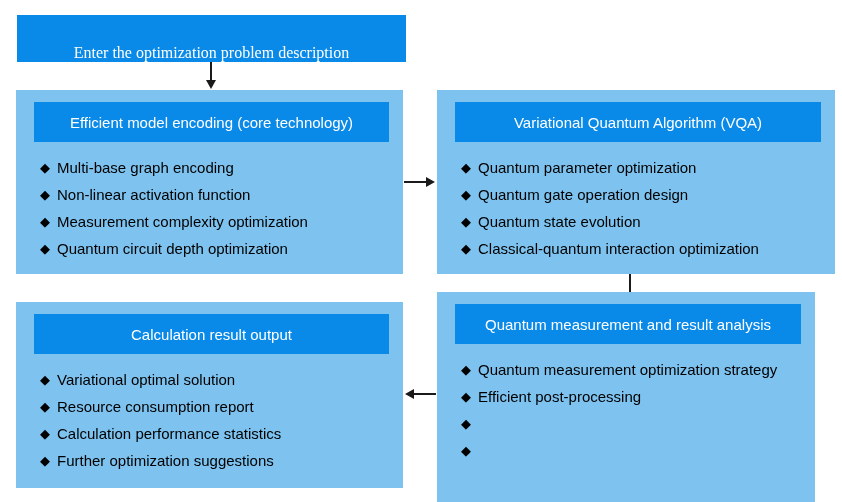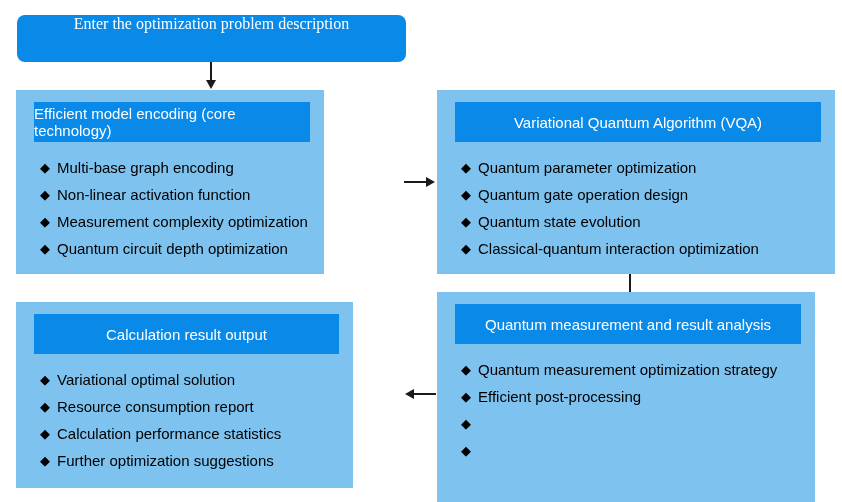--- a/index.html
+++ b/index.html
@@ -7,30 +7,29 @@
     position:relative;
     width:842px;height:502px;
     background:#ffffff;
     font-family:"Liberation Sans", sans-serif;
     overflow:hidden;
   }
   
   .start-box{
     position:absolute;left:17px;top:15px;width:389px;height:47px;
     background:#0989e8;color:#ffffff;
-    display:flex;align-items:flex-start;justify-content:center;
+    display:flex;align-items:flex-end;justify-content:center;
     font-family:"Liberation Serif", serif;
     font-size:16px;
-    border-radius:8px;
   }
   
   .panel{position:absolute;background:#7ec3f0;}
-  .panel.pos-tl{left:16px;top:90px;width:308px;height:184px;}
+  .panel.pos-tl{left:16px;top:90px;width:387px;height:184px;}
   .panel.pos-tr{left:437px;top:90px;width:398px;height:184px;}
-  .panel.pos-bl{left:16px;top:302px;width:337px;height:186px;}
+  .panel.pos-bl{left:16px;top:302px;width:387px;height:186px;}
   .panel.pos-br{left:437px;top:292px;width:378px;height:236px;}
   .panel-header{
     position:absolute;top:12px;left:18px;right:14px;height:40px;
     background:#0989e8;color:#ffffff;
     display:flex;align-items:center;justify-content:center;
     font-size:15px;
   }
   .panel-items{position:absolute;top:64px;left:24px;right:8px;}
   .panel-item{
     height:27px;display:flex;align-items:center;

